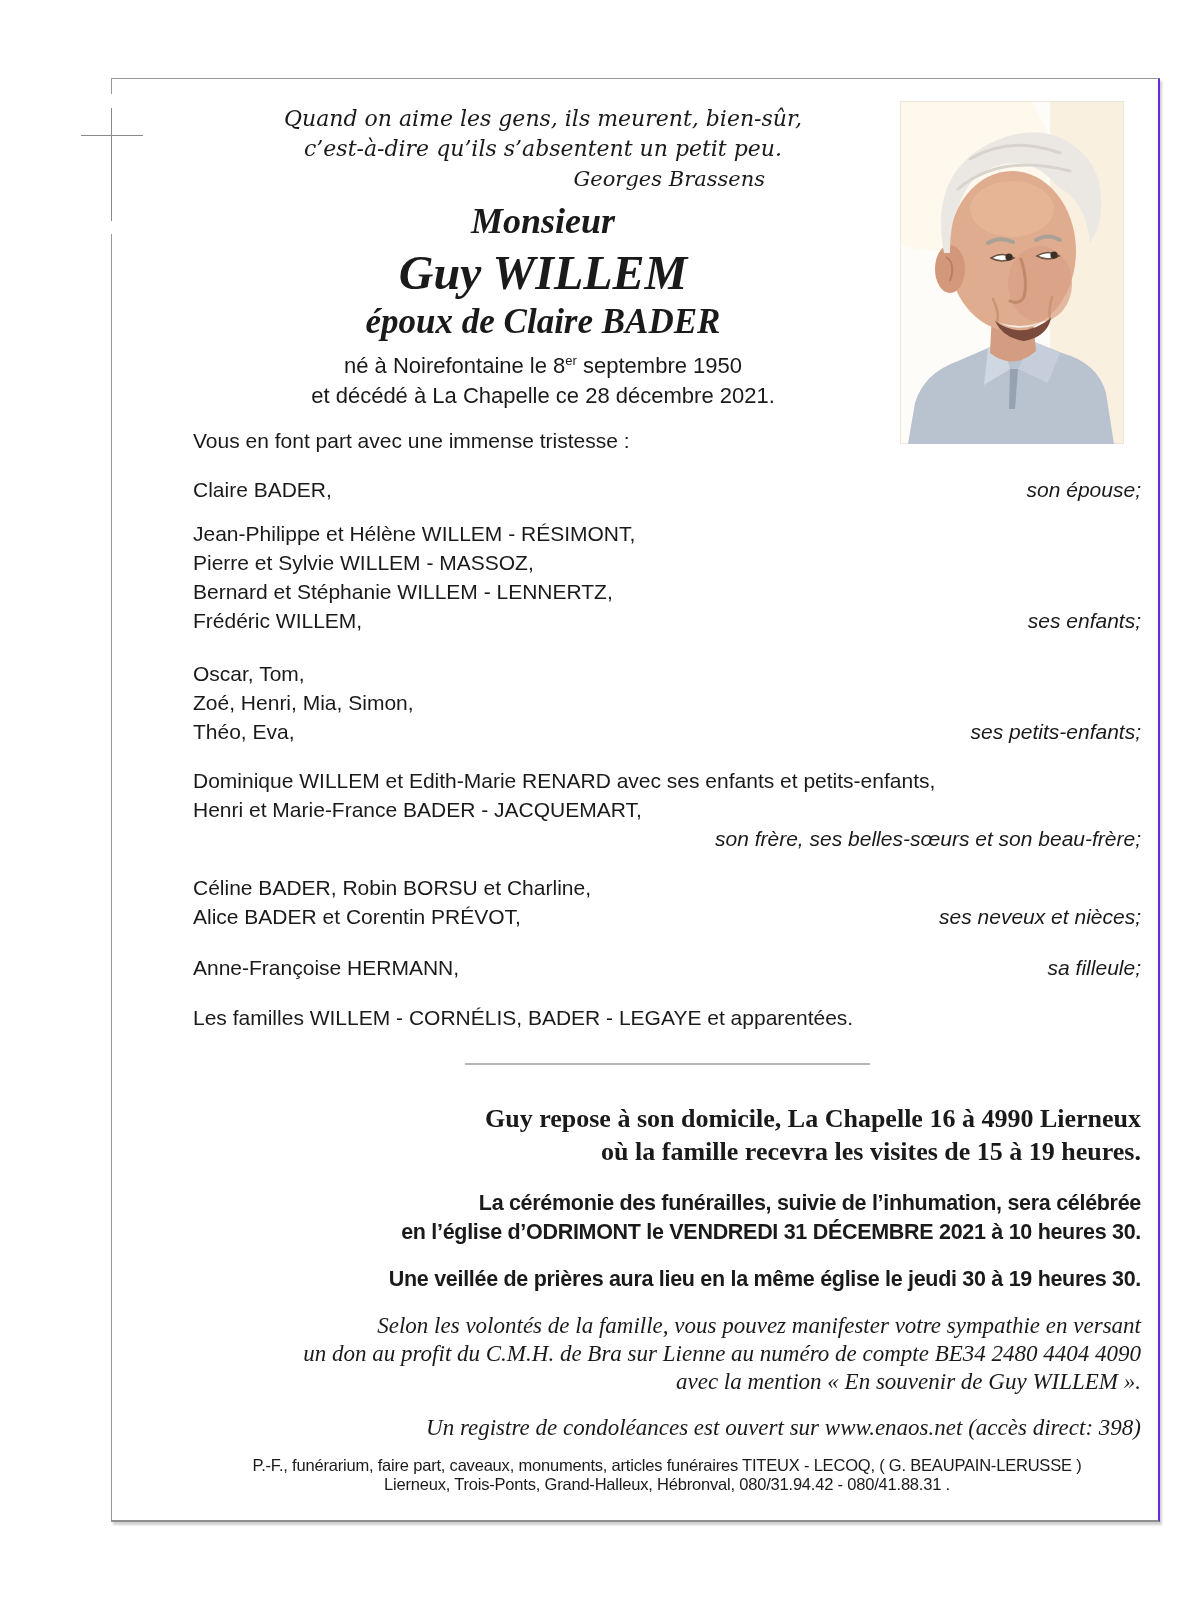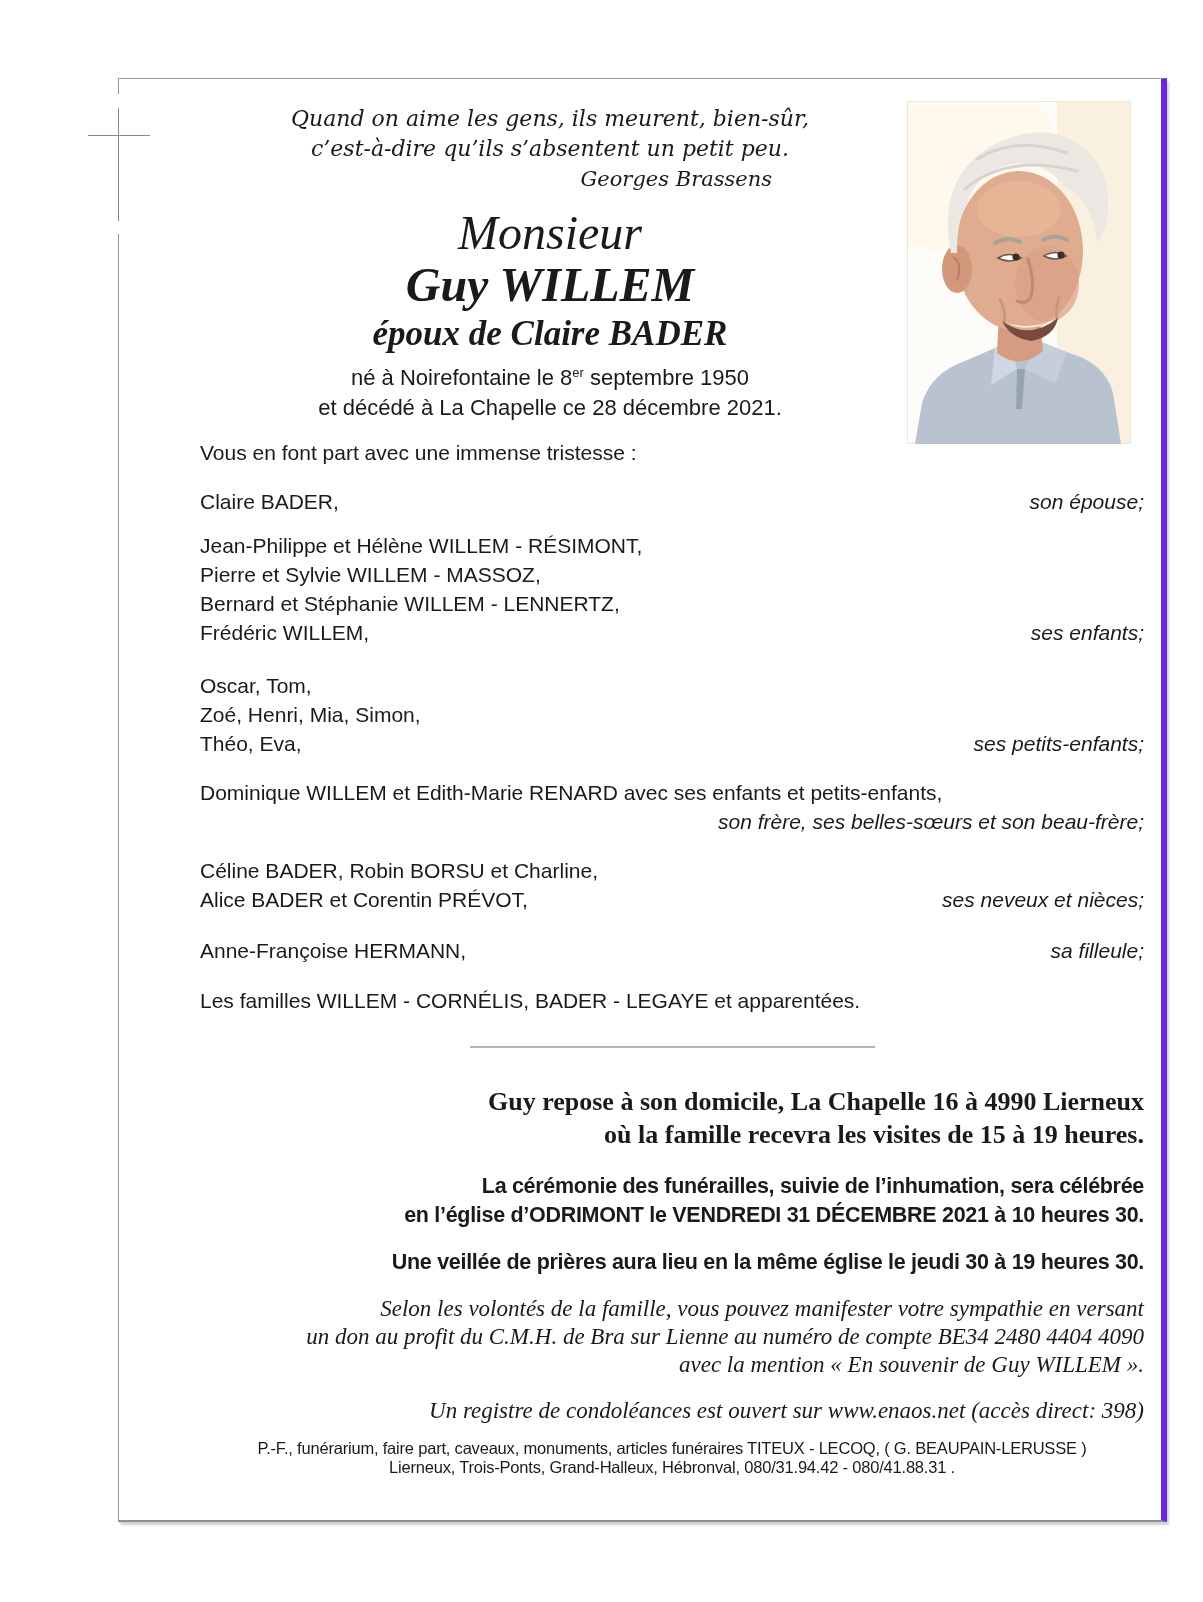--- a/index.html
+++ b/index.html
@@ -1,34 +1,34 @@
 <!DOCTYPE html>
 <html><head>
 <meta charset="utf-8">
 <style>
   html,body{margin:0;padding:0;background:#ffffff;}
   .page{position:relative;width:1203px;height:1602px;background:#ffffff;overflow:hidden;
         font-family:"Liberation Sans",sans-serif;color:#1a1a1a;}
-  .frame{position:absolute;left:118px;top:78px;width:1049px;height:1444px;box-sizing:border-box;
-         border-top:1px solid #989898;border-right:6px solid #6d28d9;border-bottom:2px solid #8f8f8f;
+  .frame{position:absolute;left:111px;top:78px;width:1049px;height:1444px;box-sizing:border-box;
+         border-top:1px solid #989898;border-right:2px solid #6d28d9;border-bottom:2px solid #8f8f8f;
          box-shadow:2px 3px 2px rgba(150,150,150,0.45);}
   
   .lb1{position:absolute;left:0;top:0;width:1px;height:15px;background:#989898;}
   .lb2{position:absolute;left:0;top:155px;width:1px;bottom:0;background:#989898;}
   .cross-v{position:absolute;left:0;top:29px;width:1px;height:113px;background:#8a8a8a;}
   .cross-h{position:absolute;left:-30px;top:56px;width:62px;height:1px;background:#8a8a8a;}
 
   .content{position:relative;height:100%;box-sizing:border-box;padding:0 17px 0 82px;font-size:21px;}
 
   .header-col{width:700px;text-align:center;}
   .q{font-family:"DejaVu Serif",serif;font-style:italic;font-size:22px;line-height:30px;}
   .q1{padding-top:25px;}
   .qa{font-family:"DejaVu Serif",serif;font-style:italic;font-size:21px;line-height:30px;
       text-align:right;padding-right:128px;}
-  .t-mons{font-family:"Liberation Serif",serif;font-weight:normal;font-style:italic;font-size:48px;line-height:54px;margin-top:12px;}
+  .t-mons{font-family:"Liberation Serif",serif;font-weight:bold;font-style:italic;font-size:36px;line-height:54px;}
   .t-name{font-family:"Liberation Serif",serif;font-weight:bold;font-style:italic;font-size:48px;line-height:50px;}
   .t-epoux{font-family:"Liberation Serif",serif;font-weight:bold;font-style:italic;font-size:35px;line-height:48px;}
   .t-sub{font-size:22px;line-height:30px;}
   .t-sub sup{font-size:13px;}
 
   .photo{position:absolute;left:789px;top:22px;width:224px;height:343px;}
 
   .intro{margin-top:15px;line-height:29px;}
   .group{margin:0;}
   .mt20{margin-top:20px;} .mt15{margin-top:15px;} .mt24{margin-top:24px;}
@@ -150,20 +150,23 @@
         <div class="row">
           <span class="nm">Théo, Eva,</span>
           <span class="rel">ses petits-enfants;</span>
         </div>
       </div>
 
       <div class="group mt20">
         <div class="row">
           <span class="nm">Dominique WILLEM et Edith-Marie RENARD avec ses enfants et petits-enfants,</span>
         </div>
+        <div class="row">
+          <span class="nm">Henri et Marie-France BADER - JACQUEMART,</span>
+        </div>
         <div class="row relation-row">
           <span class="rel">son frère, ses belles-sœurs et son beau-frère;</span>
         </div>
       </div>
 
       <div class="group mt20">
         <div class="row">
           <span class="nm">Céline BADER, Robin BORSU et Charline,</span>
         </div>
         <div class="row">

